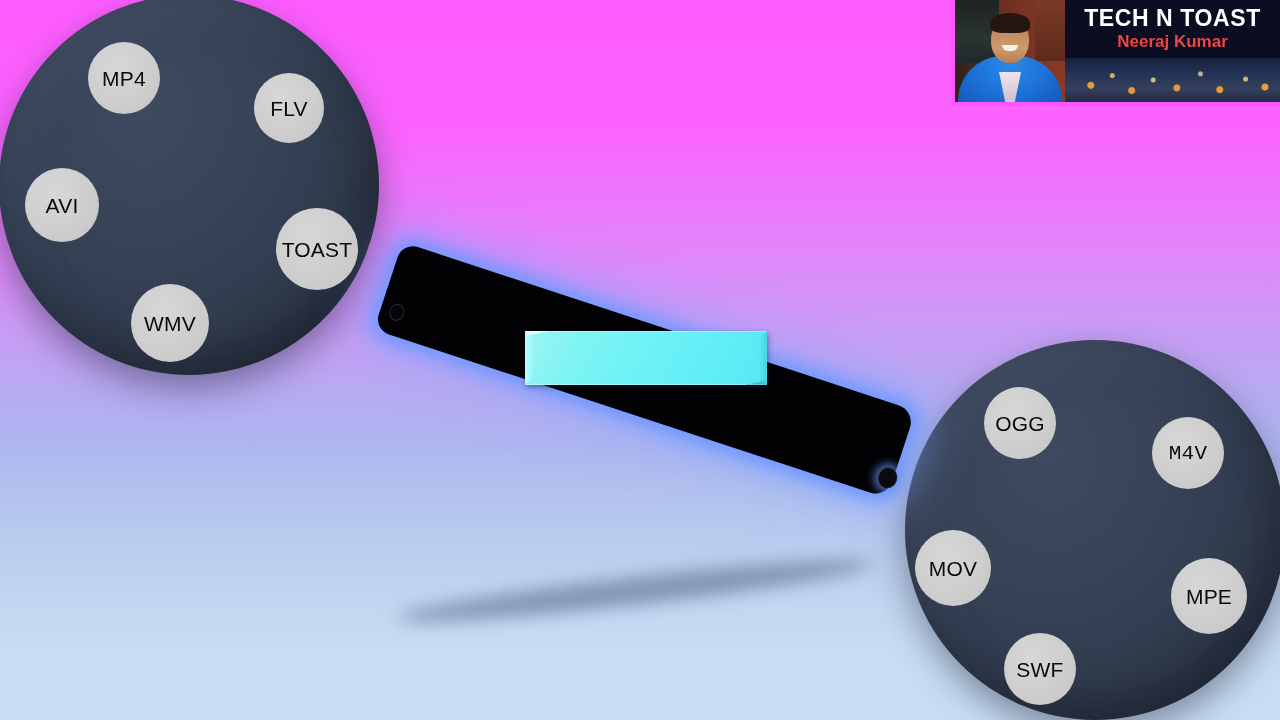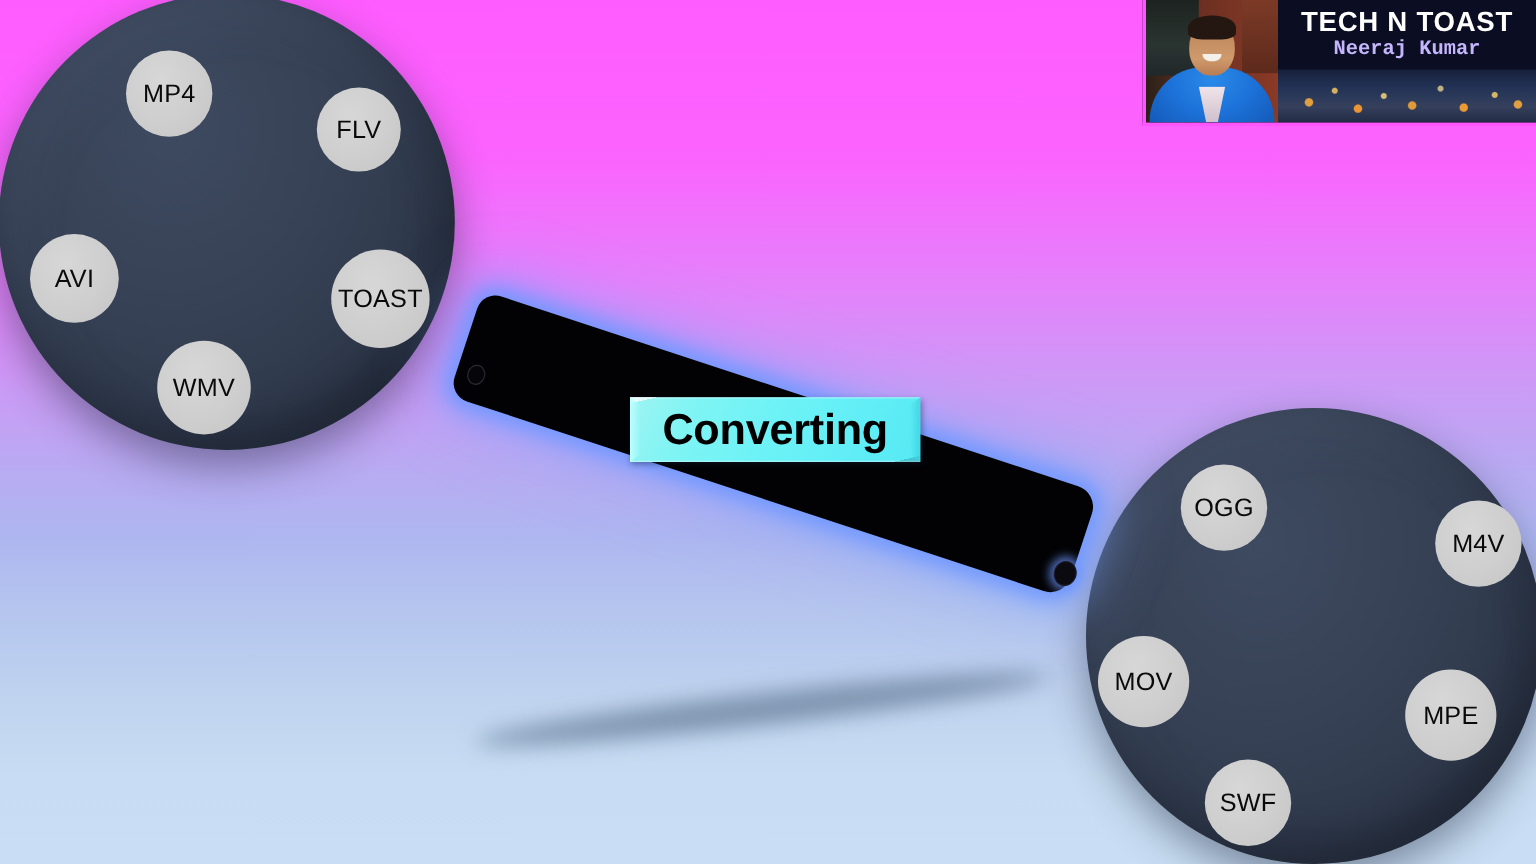--- a/index.html
+++ b/index.html
@@ -299,82 +299,81 @@
     display: block;
     color: #fff;
     font-size: 23px;
     font-weight: bold;
     letter-spacing: 0.6px;
     line-height: 1.08;
     font-family: "Liberation Sans", sans-serif;
   }
   #brand-subtitle {
     display: block;
-    color: #c4b5fd;
+    color: #ef4444;
     font-size: 17px;
     font-weight: bold;
     line-height: 1.25;
-    font-family: Liberation Mono, monospace;
+    font-family: Liberation Sans, sans-serif;
   }
 </style>
 </head>
 <body>
 
 <div id="stage">
 
   <div class="bar-floor-shadow"></div>
 
   <div class="format-circle" id="circle-source"></div>
 
   <div class="format-circle" id="circle-target"></div>
 
   <div id="converter-bar">
     <div class="bar-body"></div>
     <div class="bar-rivet" id="rivet-start"></div>
     <div class="bar-rivet" id="rivet-end"></div>
   </div>
 
   <div id="source-bubbles">
-      <div class="format-bubble" style="left: 105px; top: 42px; width: 72px; height: 72px;">
+      <div class="format-bubble" style="left: 88px; top: 42px; width: 72px; height: 72px;">
         <span>MP4</span>
       </div>
-      <div class="format-bubble" style="left: 264px; top: 73px; width: 70px; height: 70px;">
+      <div class="format-bubble" style="left: 254px; top: 73px; width: 70px; height: 70px;">
         <span>FLV</span>
       </div>
-      <div class="format-bubble" style="left: 25px; top: 195px; width: 74px; height: 74px;">
+      <div class="format-bubble" style="left: 25px; top: 168px; width: 74px; height: 74px;">
         <span>AVI</span>
       </div>
       <div class="format-bubble" style="left: 276px; top: 208px; width: 82px; height: 82px;">
         <span>TOAST</span>
       </div>
       <div class="format-bubble" style="left: 131px; top: 284px; width: 78px; height: 78px; justify-content: center;">
         <span>WMV</span>
       </div>
     </div>
   <div id="target-bubbles">
       <div class="format-bubble" style="left: 984px; top: 387px; width: 72px; height: 72px; text-align: center;">
         <span>OGG</span>
       </div>
-      <div class="format-bubble" style="left: 1196px; top: 417px; width: 72px; height: 72px;">
+      <div class="format-bubble" style="left: 1152px; top: 417px; width: 72px; height: 72px; font-family: Liberation Mono, monospace;">
         <span>M4V</span>
       </div>
       <div class="format-bubble" style="left: 915px; top: 530px; width: 76px; height: 76px; justify-content: center;">
         <span>MOV</span>
       </div>
       <div class="format-bubble" style="left: 1171px; top: 558px; width: 76px; height: 76px; align-items: center;">
         <span>MPE</span>
       </div>
       <div class="format-bubble" style="left: 1004px; top: 633px; width: 72px; height: 72px;">
         <span>SWF</span>
       </div>
     </div>
 
   <div id="converting-plate">
     <div class="bevel"></div>
-    <span id="converting-label">Converting</span>
   </div>
 
   <div id="webcam-overlay">
     <div id="webcam-video">
       <div class="cabinet"></div>
       <div class="wall-panel"></div>
       <div class="person-body"></div>
       <div class="person-shirt"></div>
       <div class="person-head"></div>
       <div class="person-hair"></div>

